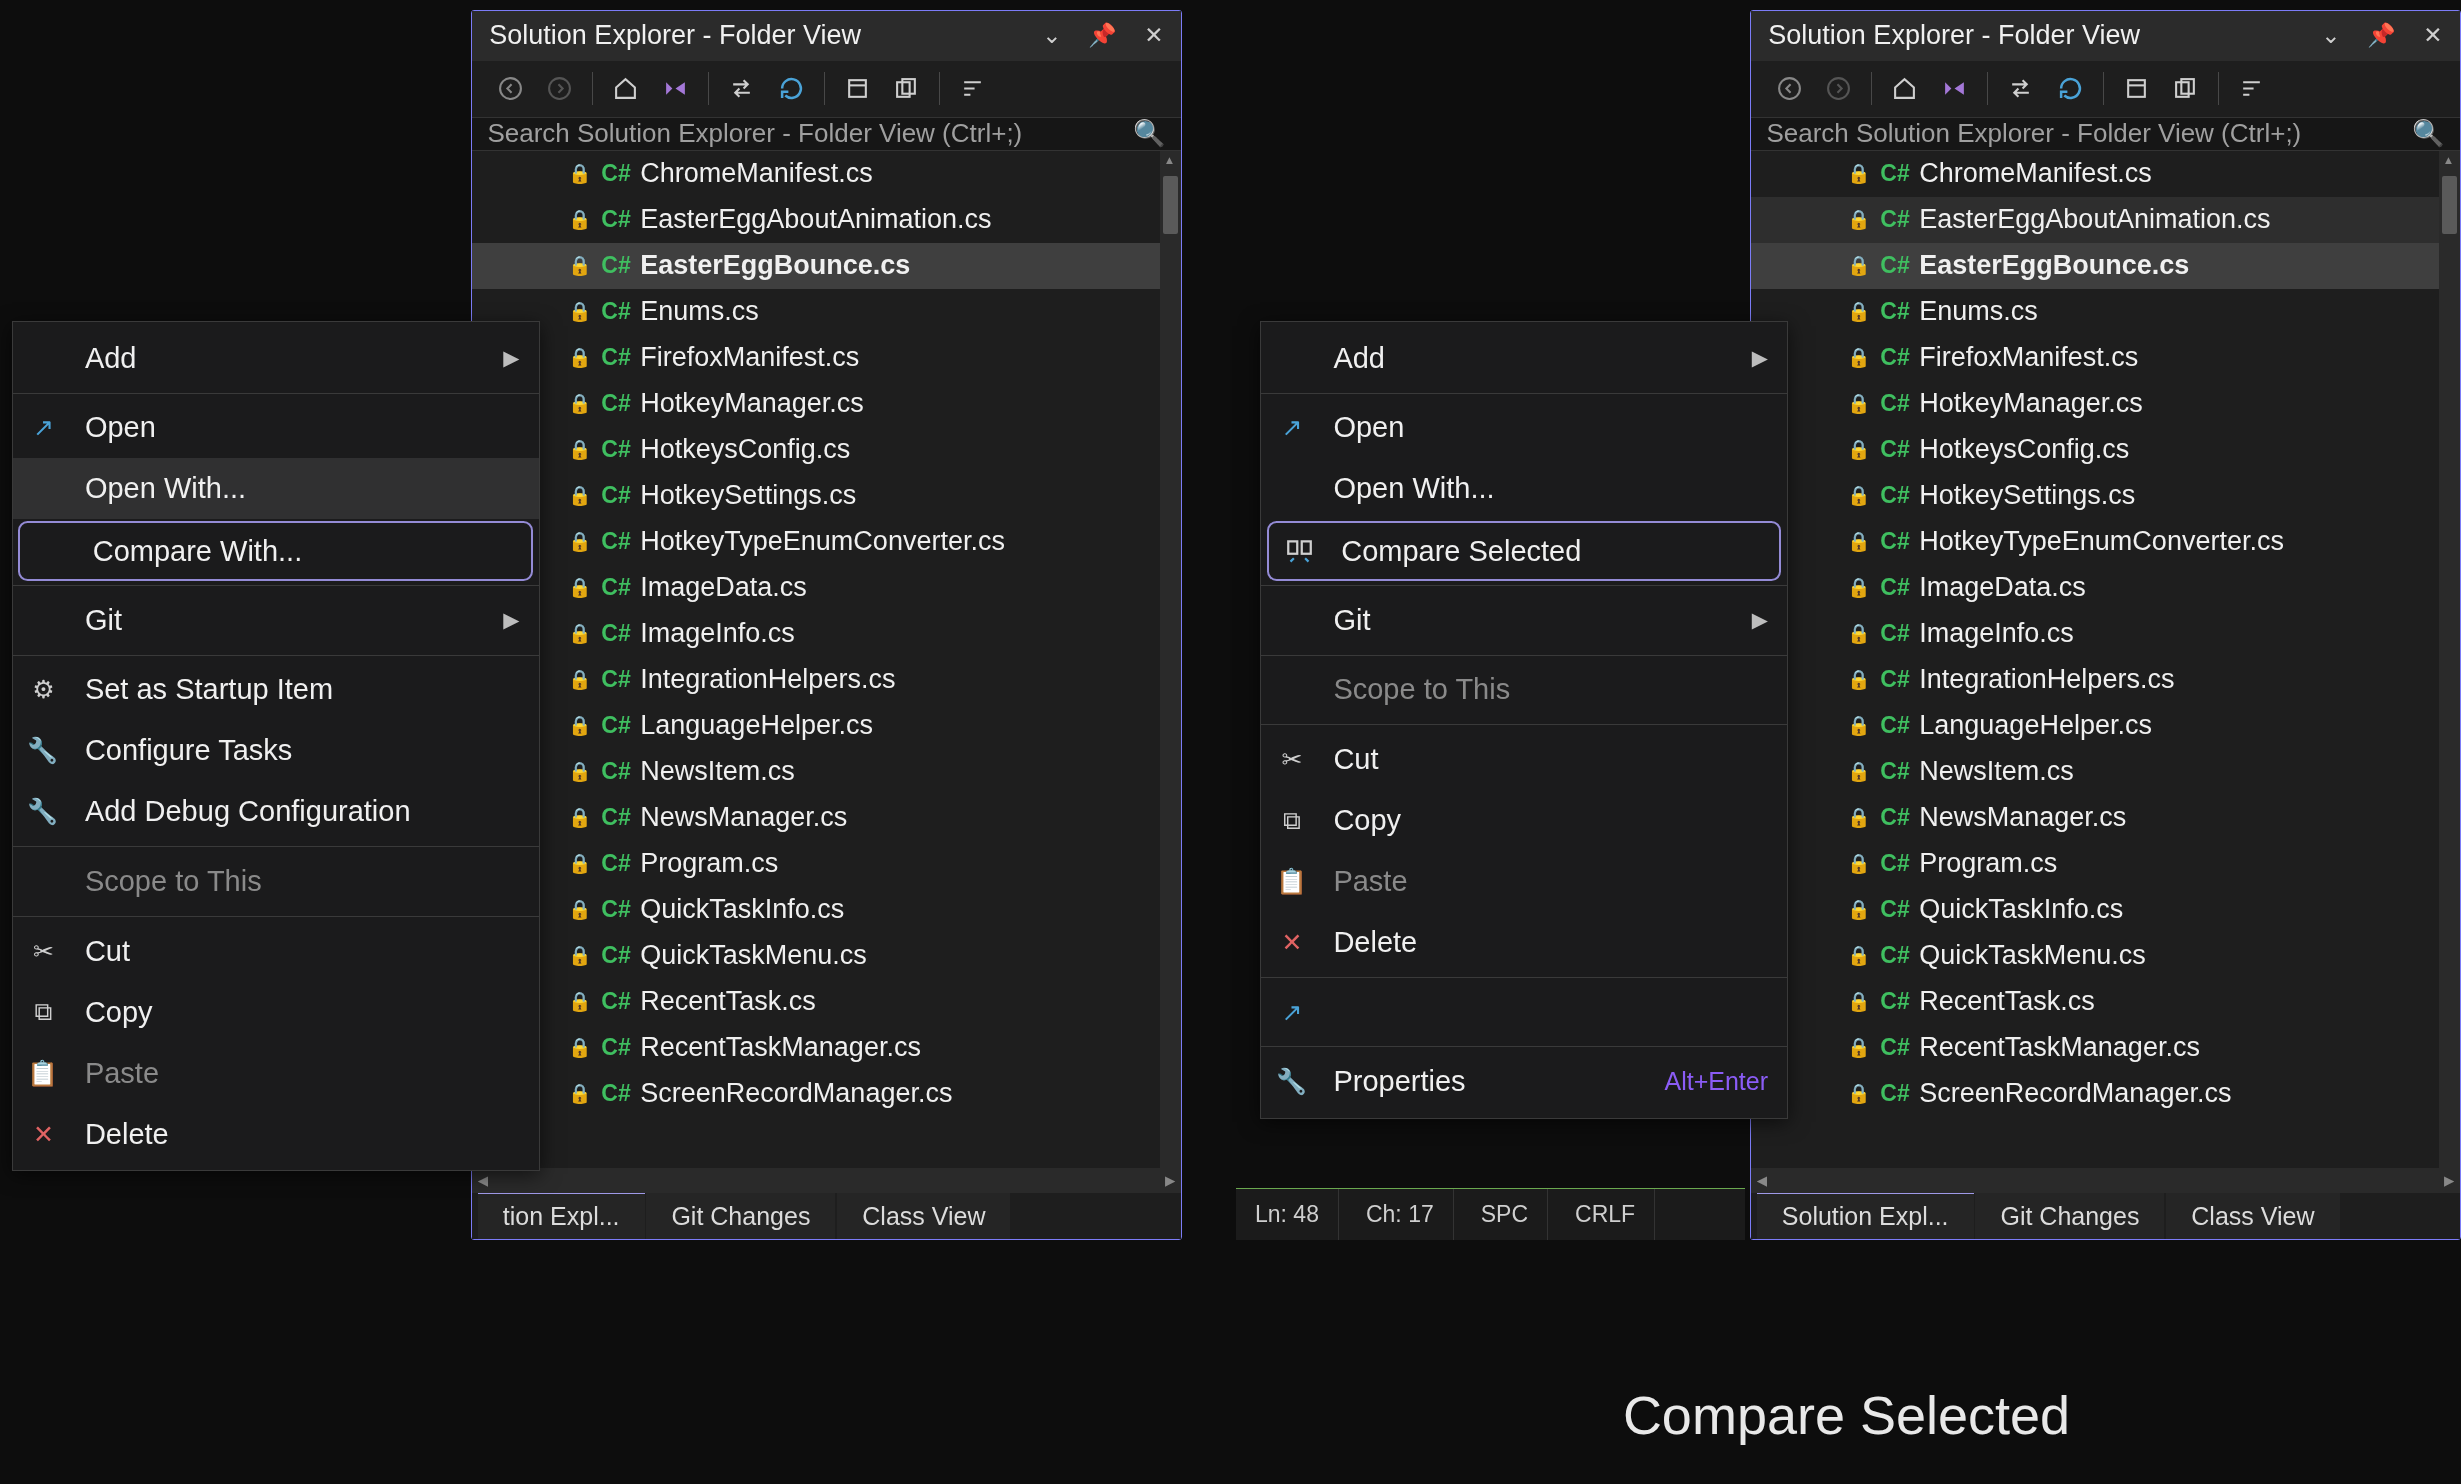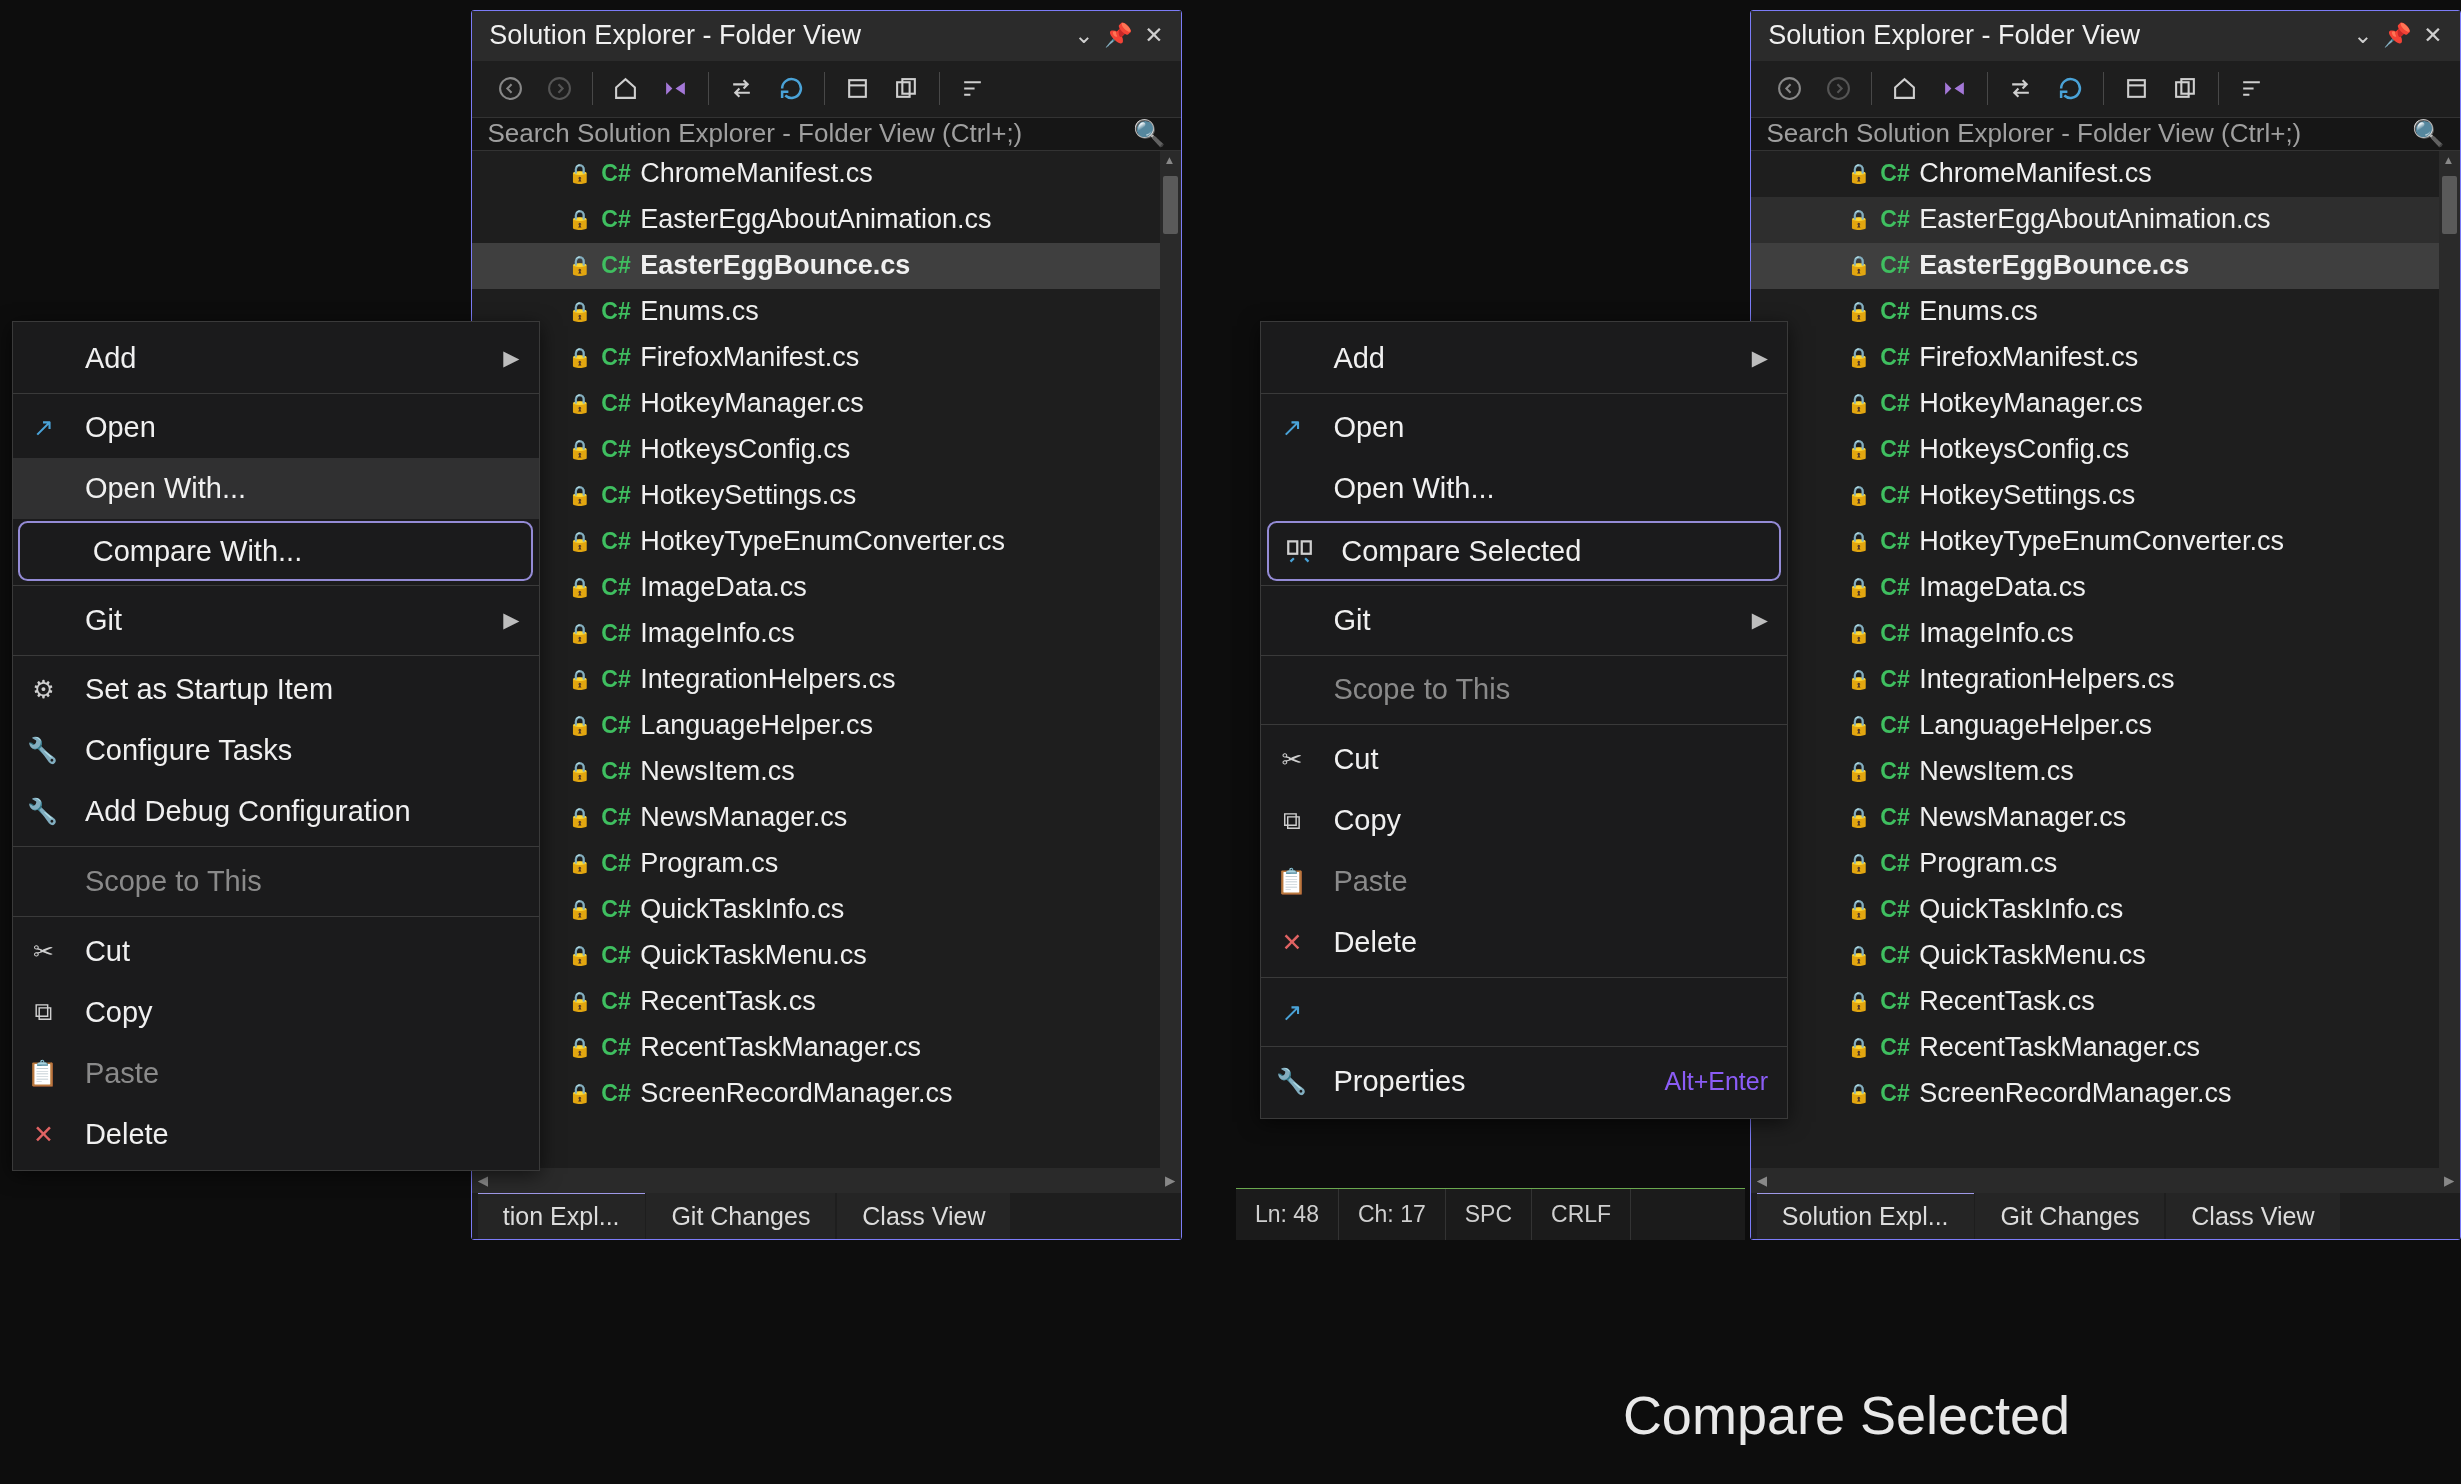--- a/index.html
+++ b/index.html
@@ -69,20 +69,21 @@
   .explorer.pos-l { left: 471px; top: 9.6px; width: 711px; height: 1230px; }
   .explorer.pos-r { left: 519px; top: 9.6px; width: 711px; height: 1230px; }
 
   .title-bar {
     display: flex; align-items: center;
     height: 50px;
     background: var(--bg-title);
     padding: 0 9.6px 0 17.3px;
     font-size: 27px;
     color: var(--text-white);
+    gap: 16px;
   }
   .title-bar .spacer { flex: 1; }
   .title-bar .ico { width: 35px; text-align: center; font-size: 23px; color: #cfcfcf; }
 
   .toolbar {
     display: flex; align-items: center;
     height: 56px;
     padding-left: 17.3px;
     gap: 7.7px;
     background: var(--bg-panel);
@@ -162,21 +163,21 @@
     border-top: 1.9px solid transparent;
   }
   .tab.active { border-top-color: var(--tab-active-border); }
 
   
   .status-bar {
     position: absolute;
     left: 0px; bottom: 0px; width: 509px; height: 52px;
     background: #1b1b1b;
     display:flex; align-items:center;
-    gap: 0;
+    gap: 8px;
     border-top: 1.9px solid var(--status-green);
   }
   .status-cell {
     padding: 0 19px;
     font-size: 23px;
     color: #cfcfcf;
     border-right: 1px solid #333;
     height: 100%;
     display:flex; align-items:center;
   }

